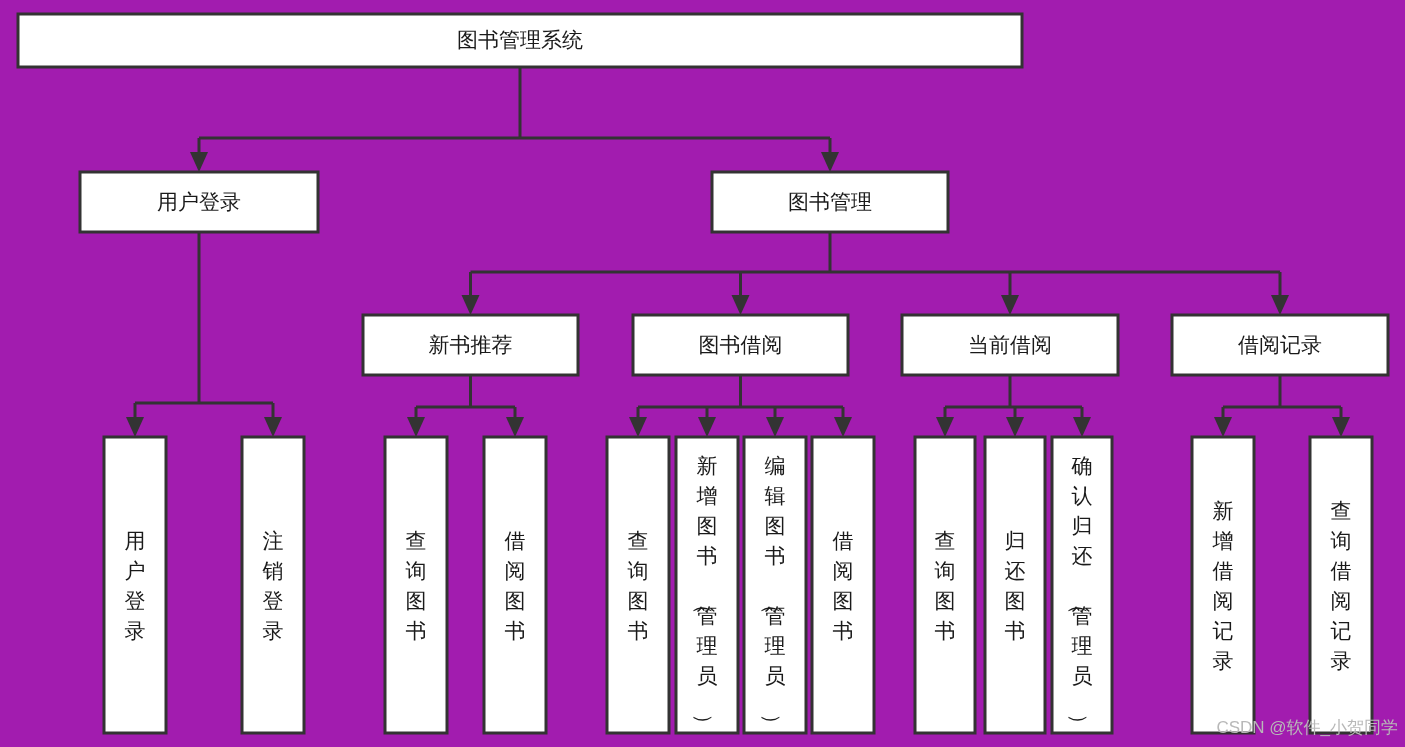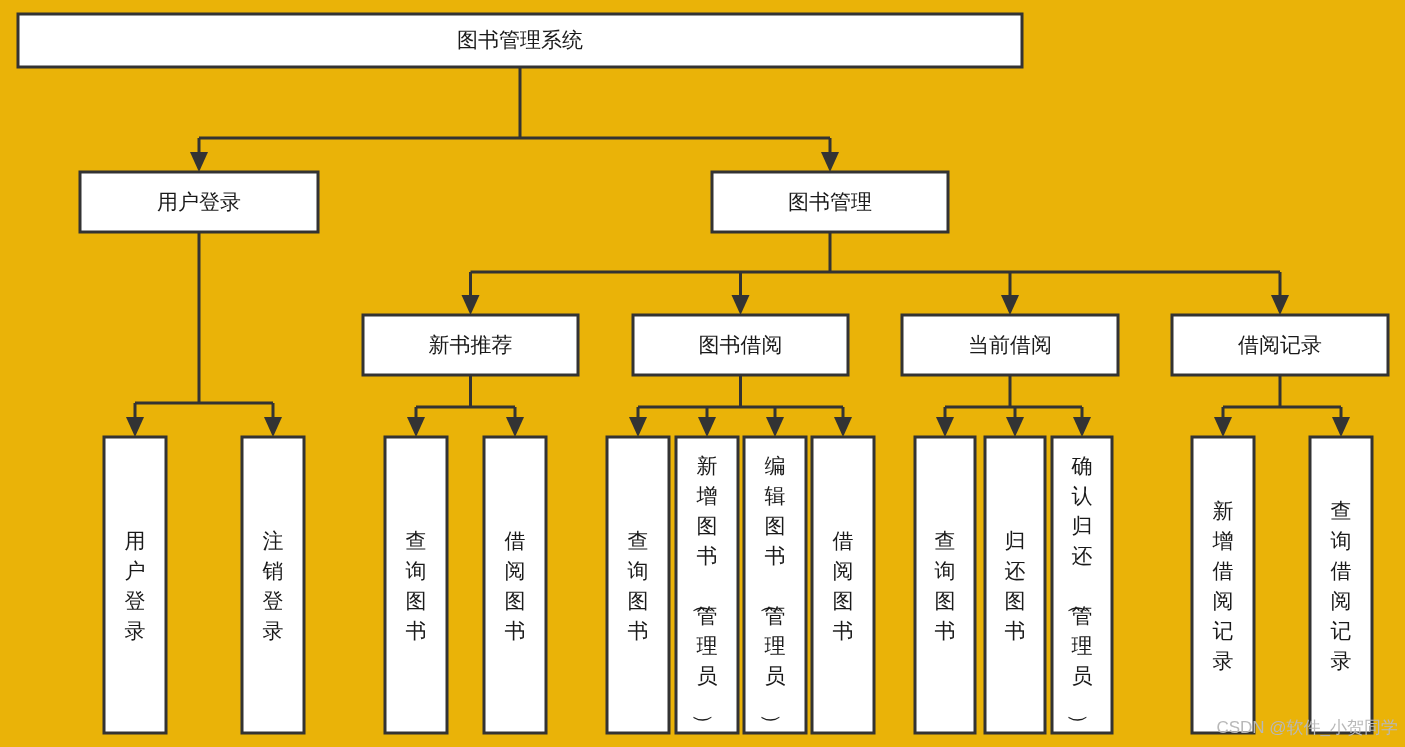--- a/index.html
+++ b/index.html
@@ -10,21 +10,21 @@
   body {
     width: 1405px;
     height: 747px;
     font-family: "Liberation Sans", "DejaVu Sans", sans-serif;
     overflow: hidden;
   }
   #diagram-root {
     position: relative;
     width: 1405px;
     height: 747px;
-    background: #eab308;
+    background: #a21caf;
   }
   svg.diagram-canvas {
     position: absolute;
     left: 0;
     top: 0;
     width: 1405px;
     height: 747px;
   }
   .node-box {
     fill: #ffffff;

